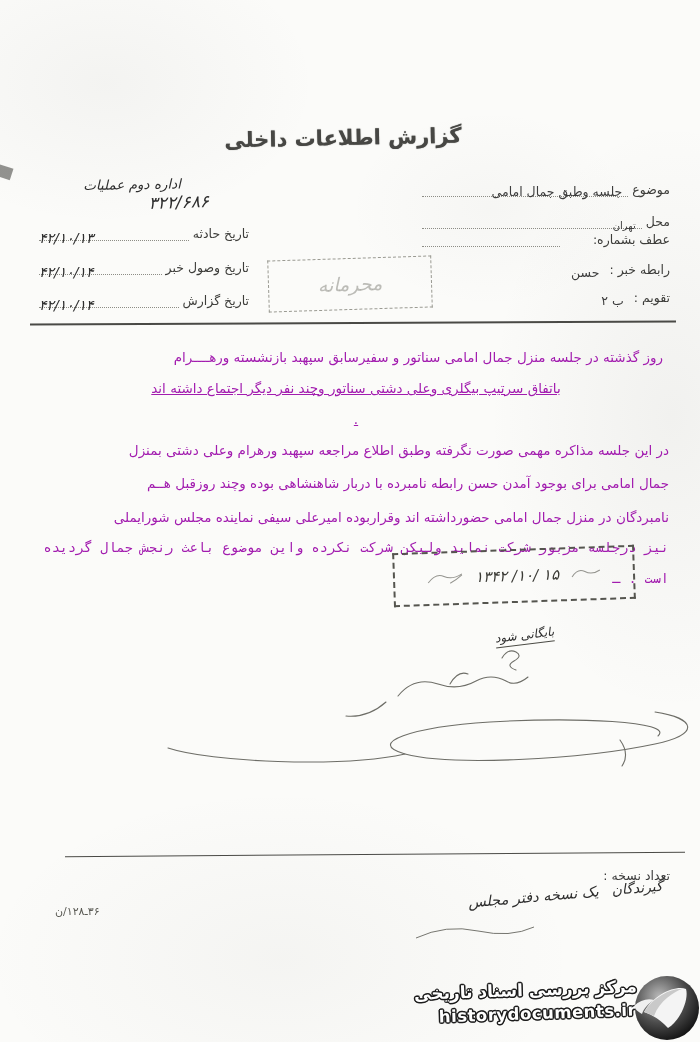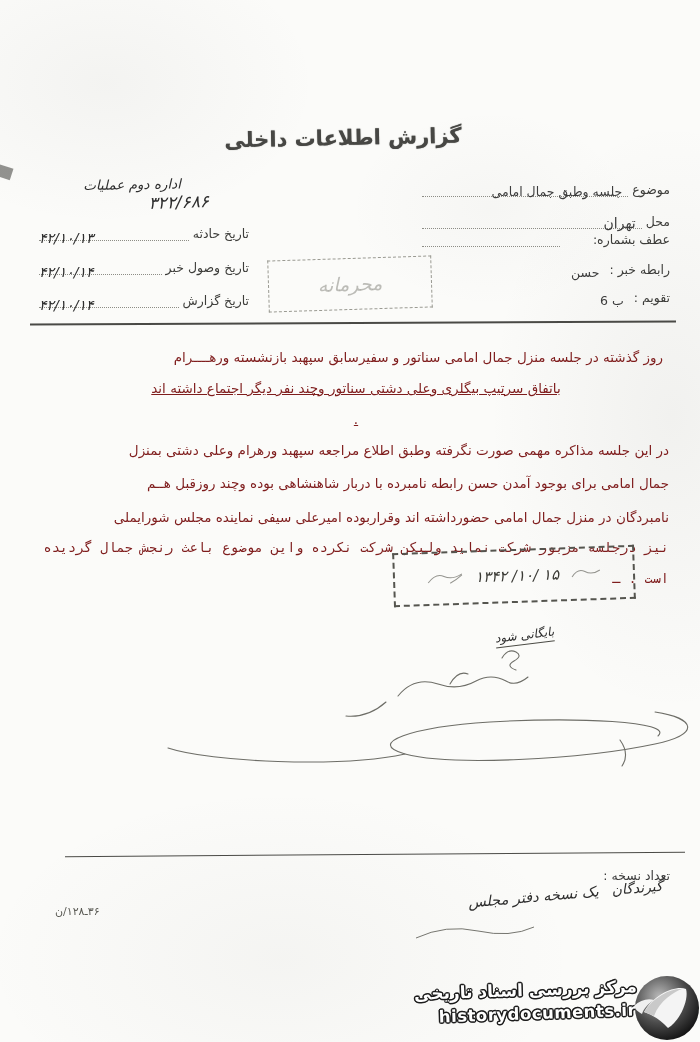--- a/index.html
+++ b/index.html
@@ -37,21 +37,21 @@
   .fdots{flex:1;border-bottom:1px dotted #8d8d86;height:14px;position:relative;margin:0 4px;}
   .fval{position:absolute;bottom:-3px;right:6px;white-space:nowrap;}
   .fval-left{position:absolute;bottom:-6px;left:0;white-space:nowrap;}
   .stamp-conf{
     border:1.6px dashed #9a9a92;color:rgba(125,125,118,.5);
     display:flex;align-items:center;justify-content:center;
     transform:rotate(-1.8deg);font-size:19px;font-style:italic;
     letter-spacing:3px;
   }
   .rule{background:#4a4a46;height:1.6px;}
-  .bodytext{font-size:13.5px;color:#7f1d1d;line-height:31px;text-align:right;}
+  .bodytext{font-size:13.5px;color:#a21caf;line-height:31px;text-align:right;}
   .stamp-date{
     border:2px dashed #55554f;transform:rotate(-2deg);
     display:flex;align-items:center;justify-content:center;gap:10px;
     color:#3a3a35;
   }
   .stamp-date .d{font-size:15px;font-style:italic;letter-spacing:2px;}
   .outline{
     color:#ffffff;font-weight:bold;
     text-shadow:
       -1.5px 0 #1c1c1c, 1.5px 0 #1c1c1c, 0 -1.5px #1c1c1c, 0 1.5px #1c1c1c,
@@ -95,37 +95,37 @@
   <div class="abs" style="left:418px;top:182px;width:252px;">
     <div class="frow">
       <span class="flabel">موضوع</span>
       <span class="fdots">
         <span class="fval typed" style="font-size:12.5px;">جلسه وطبق جمال امامی</span>
       </span>
     </div>
     <div class="frow" style="margin-top:17px;">
       <span class="flabel">محل</span>
       <span class="fdots">
-        <span class="fval typed" style="font-size:14px;">تهران</span>
+        <span class="fval typed" style="font-size:10px;">تهران</span>
       </span>
     </div>
     <div class="frow" style="margin-top:3px;gap:29px;">
       <span class="flabel">عطف بشماره:</span>
       <span class="fdots"></span>
     </div>
     <div class="frow" style="margin-top:15px;">
       <span class="flabel">رابطه خبر :</span>
       <span class="fdots" style="border-bottom:none;">
         <span class="fval typed">حسن</span>
       </span>
     </div>
     <div class="frow" style="margin-top:13px;">
       <span class="flabel">تقویم :</span>
       <span class="fdots" style="border-bottom:none;">
-        <span class="fval typed">ب 6</span>
+        <span class="fval typed">ب ۲</span>
       </span>
     </div>
   </div>
 
   <div class="abs stamp-conf rtl" style="left:268px;top:258px;width:162px;height:50px;">
     <span>محرمانه</span>
   </div>
 
   <div class="abs rule" style="left:30px;top:322px;width:646px;transform:rotate(-0.25deg);"></div>
 

